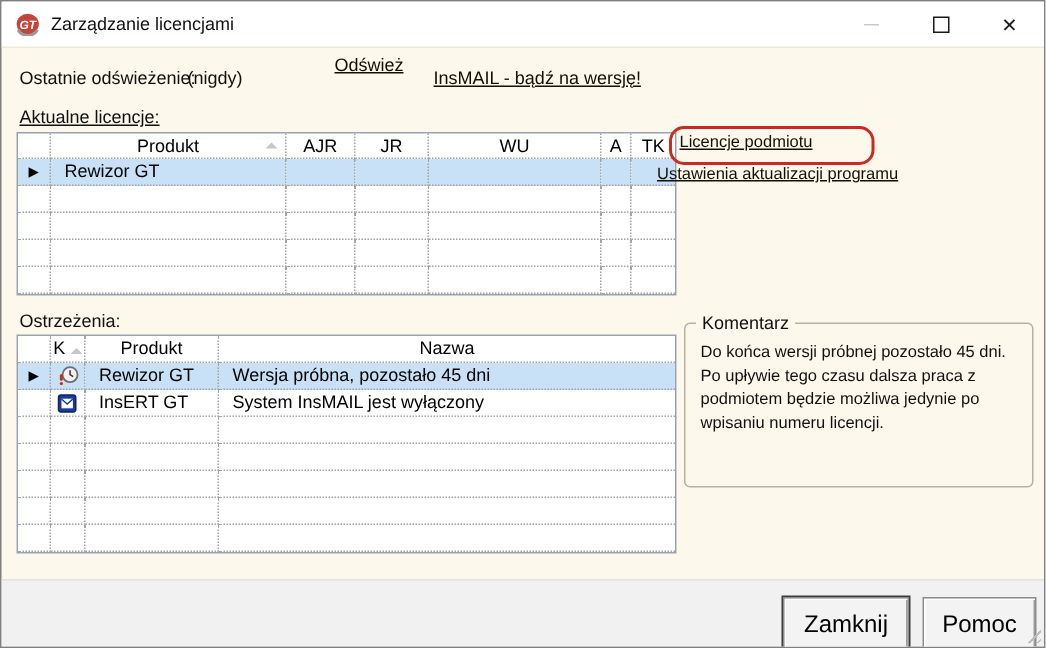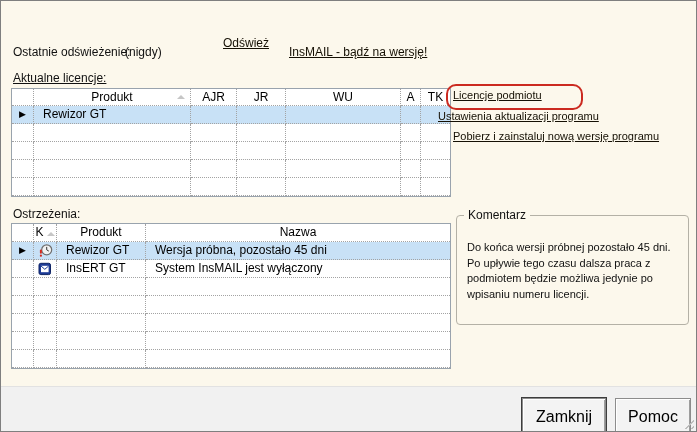--- a/index.html
+++ b/index.html
@@ -35,36 +35,57 @@
             border-right:4px solid transparent;border-bottom:4px solid #c6c6c6;}
   .sort-tri.inline{position:static;display:inline-block;margin-left:3px;}
   .icon-cell{display:flex;align-items:center;justify-content:center;}
   
   .red-ellipse{position:absolute;left:445px;top:83px;width:133px;height:22px;border:2px solid #cb2a20;
                border-radius:10px;pointer-events:none;}
   
   .groupbox{position:absolute;left:455px;top:214px;width:233px;height:110px;box-sizing:border-box;
             border:1px solid #b4b1a6;border-radius:4px;}
   .groupbox .legend{position:absolute;top:-8px;left:7px;background:#fcf8ec;padding:0 4px;font-size:12px;color:#111;}
-  .groupbox .body{position:absolute;left:10px;right:6px;top:24px;font-size:11px;line-height:15.5px;color:#111;}
+  .groupbox .body{position:absolute;left:10px;right:6px;top:12px;font-size:11px;line-height:15.5px;color:#111;}
   
   .bottom-strip{position:absolute;left:0;right:0;bottom:0;height:44px;background:#f1f1f1;border-top:1px solid #e2e2e2;}
   .btn{position:absolute;height:37px;font-family:"Liberation Sans",sans-serif;font-size:16px;color:#000;
        background:#f3f3f3;border:1px solid #8c8c8c;box-shadow:inset 1px 1px 0 #ffffff,inset -1px -1px 0 #9d9d9d;
        cursor:pointer;}
   .btn-default{box-shadow:0 0 0 1px #3d3d3d,inset 1px 1px 0 #ffffff,inset -1px -1px 0 #9d9d9d;}
   .resize-grip{position:absolute;right:2px;bottom:2px;width:13px;height:13px;
     background:repeating-linear-gradient(135deg,#bdbdbd 0 1px,transparent 1px 4px);
     clip-path:polygon(100% 0,100% 100%,0 100%);cursor:nwse-resize;}
 </style>
 </head>
 <body>
 
 <div class="window">
 
+  <div class="titlebar">
+    <span class="app-icon">
+      <svg width="17" height="16" viewBox="0 0 17 16">
+        <ellipse cx="8.5" cy="8" rx="7.4" ry="6.9" fill="#c4453a"></ellipse>
+        <path d="M2 12 A7.4 6.9 0 0 0 15 12" fill="none" stroke="#9a9a9a" stroke-width="2"></path>
+        <text x="8.5" y="11" font-size="8" font-style="italic" font-weight="bold" fill="#ffffff" text-anchor="middle">GT</text>
+      </svg>
+    </span>
+    <span class="title">Zarządzanie licencjami</span>
+    <div class="win-btns">
+      <div class="wbtn">
+          <span class="glyph-min"></span>
+        </div>
+      <div class="wbtn">
+          <span class="glyph-max"></span>
+        </div>
+      <div class="wbtn">
+          <span class="glyph-close">✕</span>
+        </div>
+    </div>
+  </div>
 
   <span class="lbl" style="left:12px;top:44px;">Ostatnie odświeżenie:</span>
   <span class="lbl" style="left:124px;top:44px;">(nigdy)</span>
   <span class="link toplink" style="left:222px;top:35px;">Odśwież</span>
   <span class="link toplink" style="left:288px;top:44px;">InsMAIL - bądź na wersję!</span>
 
   <span class="lbl" style="left:12px;top:70px;text-decoration:underline;">Aktualne licencje:</span>
 
   <div class="tbl t1" style="left:10px;top:87px;height:109px;">
     <div class="row hdr">
@@ -119,21 +140,20 @@
         <div class="cell"></div>
         <div class="cell"></div>
         <div class="cell"></div>
         <div class="cell"></div>
       </div>
   </div>
 
   <span class="link" style="left:452px;top:88px;">Licencje podmiotu</span>
   <div class="red-ellipse"></div>
   <span class="link" style="left:437px;top:109px;">Ustawienia aktualizacji programu</span>
-  <span class="link" style="left:452px;top:129px;">Pobierz i zainstaluj nową wersję programu</span>
 
   <span class="lbl" style="left:12px;top:206px;">Ostrzeżenia:</span>
 
   <div class="tbl t2" style="left:10px;top:222px;height:146px;">
     <div class="row hdr">
       <div class="cell"></div>
       <div class="cell"><span>K</span><span class="sort-tri inline"></span></div>
       <div class="cell"><span>Produkt</span></div>
       <div class="cell"><span>Nazwa</span></div>
     </div>

